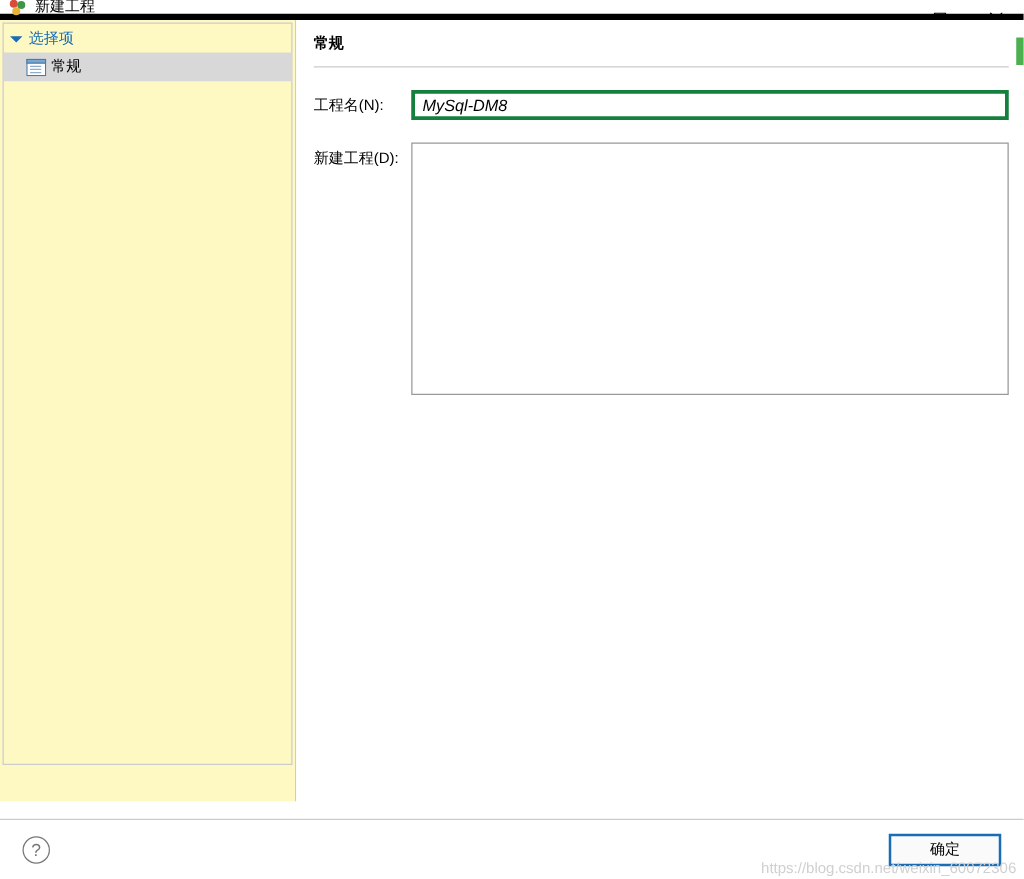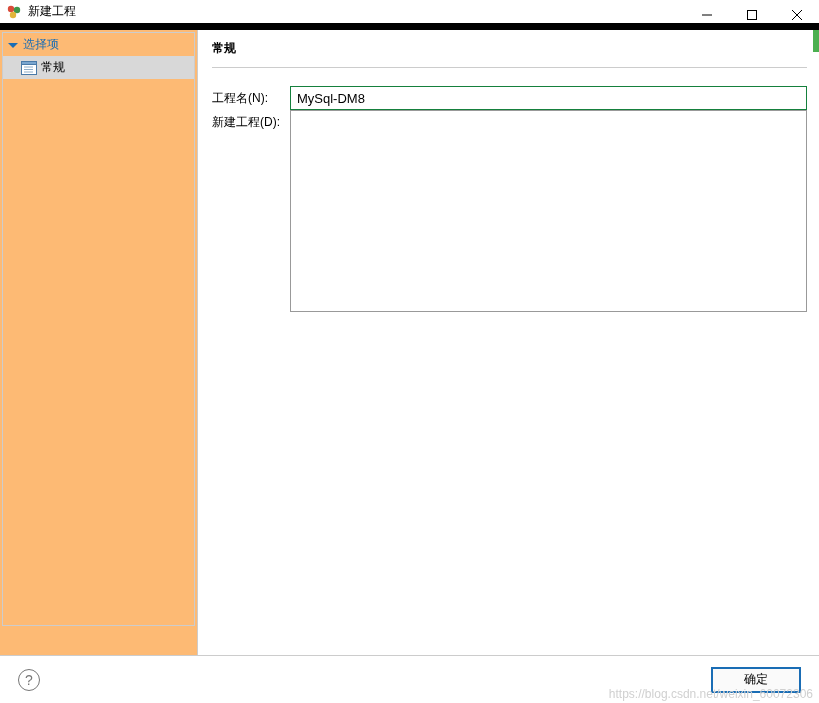--- a/index.html
+++ b/index.html
@@ -10,25 +10,25 @@
     body {
       font-family: "Microsoft YaHei", "Segoe UI", sans-serif;
       font-size: 12px;
       background: #fff;
       width: 819px;
       height: 703px;
       overflow: hidden;
       position: relative;
     }
     .titlebar {
-      height: 30px;
+      height: 16px;
       display: flex;
       align-items: center;
       padding: 0 0 0 6px;
-      border-bottom: 7px solid #000000;
+      border-bottom: 5px solid #000000;
     }
     .titlebar-icon {
       width: 16px;
       height: 16px;
       margin-right: 6px;
       position: relative;
     }
     .titlebar-title {
       flex: 1;
       font-size: 12px;
@@ -52,24 +52,24 @@
       top: 30px;
       width: 6px;
       height: 22px;
       background: #4caf50;
     }
     .main-container {
       display: flex;
       height: calc(100% - 30px - 48px);
     }
     .sidebar {
-      width: 198px;
+      width: 237px;
       border-right: 1px solid #ccc;
       padding: 2px;
-      background: #fdba74;
+      background: #fef9c3;
     }
     .sidebar-inner {
       border: 1px solid #ccc;
       height: 594px;
     }
     .tree-item {
       display: flex;
       align-items: center;
       padding: 3px 4px;
       cursor: pointer;
@@ -104,36 +104,37 @@
       font-size: 12px;
       font-weight: bold;
       color: #000;
       padding-bottom: 10px;
       border-bottom: 1px solid #ccc;
       margin-bottom: 18px;
     }
     .form-row {
       display: flex;
       align-items: flex-start;
-      margin-bottom: 0;
+      margin-bottom: 18px;
     }
     .form-label {
       width: 78px;
       font-size: 12px;
       color: #000;
       padding-top: 4px;
     }
     .form-input {
       flex: 1;
-      border: 1px solid #15803d;
+      border: 3px solid #15803d;
       padding: 3px 6px;
       font-size: 13px;
       font-family: inherit;
       outline: none;
       height: 24px;
+      font-style: italic;
     }
     .form-textarea {
       flex: 1;
       border: 1px solid #999;
       padding: 4px 6px;
       font-size: 12px;
       font-family: inherit;
       outline: none;
       height: 202px;
       resize: none;

